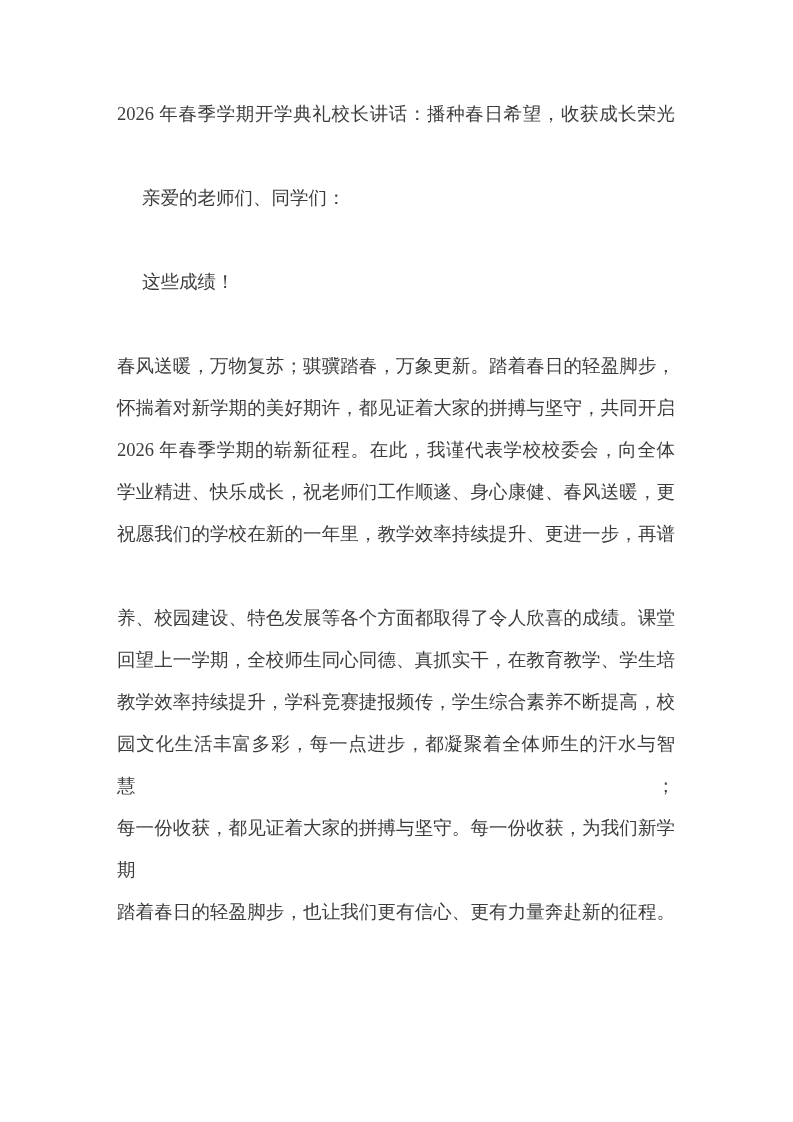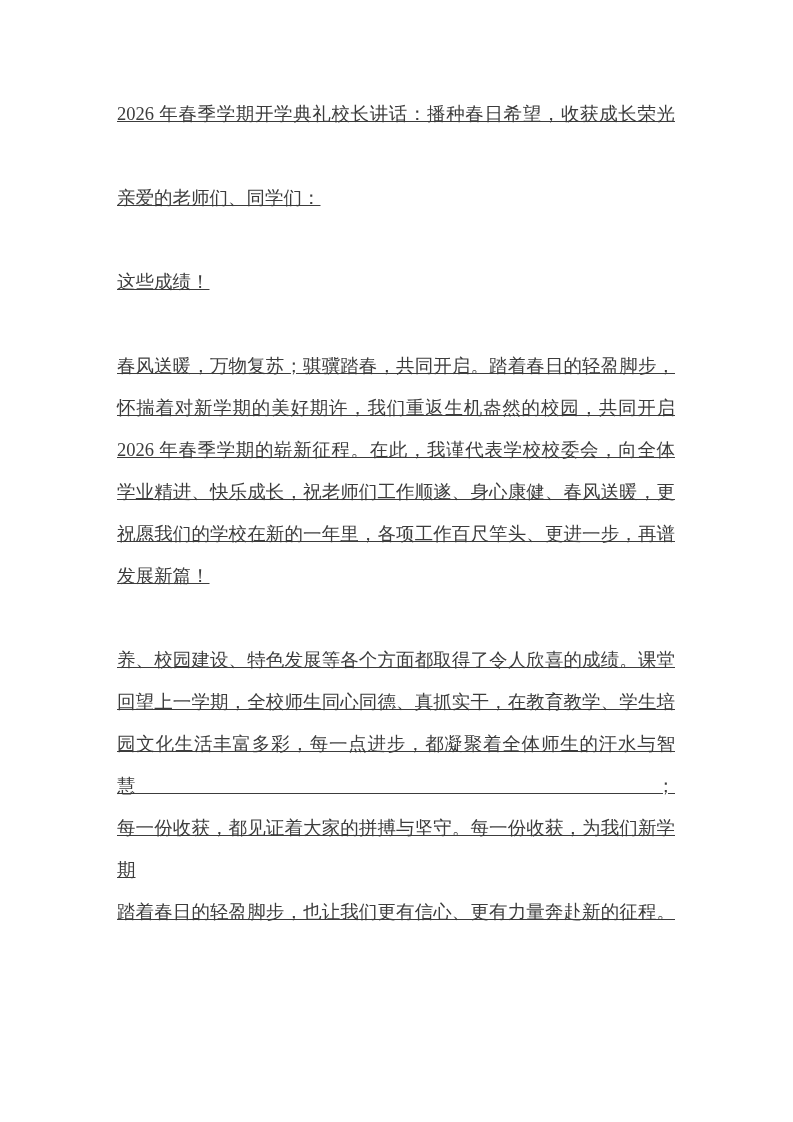--- a/index.html
+++ b/index.html
@@ -13,60 +13,60 @@
     width: 793px;
     height: 1122px;
     margin: 0;
     padding: 93px 118px 0 117px;
     background: #ffffff;
     color: #3c3c3c;
     font-family: "Liberation Serif", "DejaVu Serif", serif;
     font-size: 18.5px;
     line-height: 42px;
     overflow: hidden;
-    text-decoration: underline;
   }
   .block {
     margin: 0 0 42px 0;
   }
   .line {
     text-align: justify;
     text-justify: inter-character;
     white-space: normal;
   }
   .line.full {
     text-align-last: justify;
     -moz-text-align-last: justify;
   }
   .line.short {
     text-align: center;
     text-align-last: left;
+    margin-left: 25px;
   }
 </style>
 </head>
 <body>
 
 <div class="page" style="background: rgb(255, 255, 255); color: rgb(60, 60, 60);">
   <div class="block">
       <div class="line full">2026 年春季学期开学典礼校长讲话：播种春日希望，收获成长荣光</div>
     </div>
   <div class="block">
       <div class="line short">亲爱的老师们、同学们：</div>
     </div>
   <div class="block">
       <div class="line short">这些成绩！</div>
     </div>
   <div class="block">
-      <div class="line full">春风送暖，万物复苏；骐骥踏春，共同开启。踏着春日的轻盈脚步，</div>
-      <div class="line full">怀揣着对新学期的美好期许，我们重返生机盎然的校园，共同开启</div>
+      <div class="line full">春风送暖，万物复苏；骐骥踏春，万象更新。踏着春日的轻盈脚步，</div>
+      <div class="line full">怀揣着对新学期的美好期许，都见证着大家的拼搏与坚守，共同开启</div>
       <div class="line full">2026 年春季学期的崭新征程。在此，我谨代表学校校委会，向全体</div>
       <div class="line full">学业精进、快乐成长，祝老师们工作顺遂、身心康健、春风送暖，更</div>
-      <div class="line full">祝愿我们的学校在新的一年里，各项工作百尺竿头、更进一步，再谱</div>
-      <div class="line short">发展新篇！</div>
+      <div class="line full">祝愿我们的学校在新的一年里，教学效率持续提升、更进一步，再谱</div>
     </div>
   <div class="block">
       <div class="line full">养、校园建设、特色发展等各个方面都取得了令人欣喜的成绩。课堂</div>
       <div class="line full">回望上一学期，全校师生同心同德、真抓实干，在教育教学、学生培</div>
+      <div class="line full">教学效率持续提升，学科竞赛捷报频传，学生综合素养不断提高，校</div>
       <div class="line full">园文化生活丰富多彩，每一点进步，都凝聚着全体师生的汗水与智慧；</div>
       <div class="line full">每一份收获，都见证着大家的拼搏与坚守。每一份收获，为我们新学期</div>
       <div class="line full">踏着春日的轻盈脚步，也让我们更有信心、更有力量奔赴新的征程。</div>
     </div>
 </div>
 
 </body></html>

